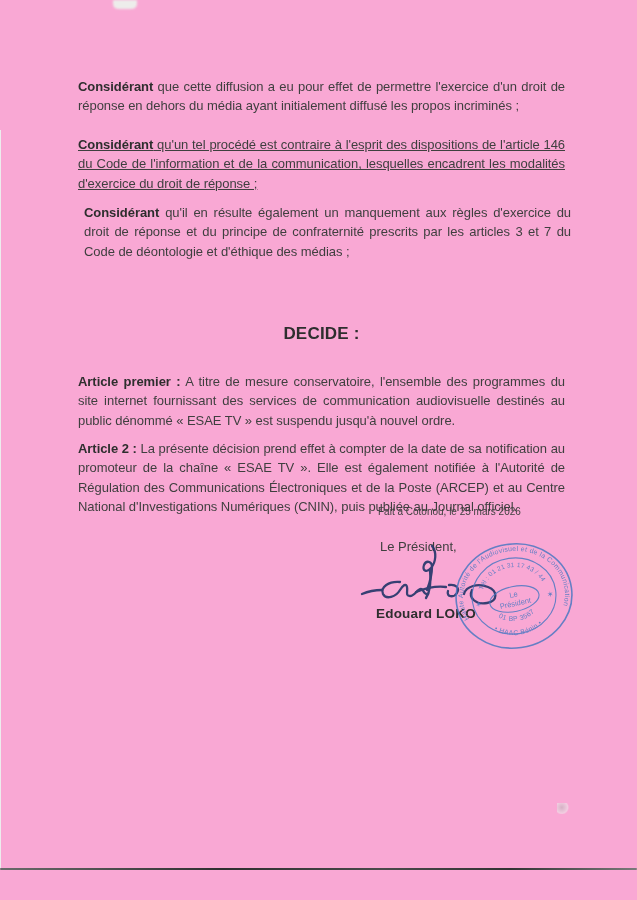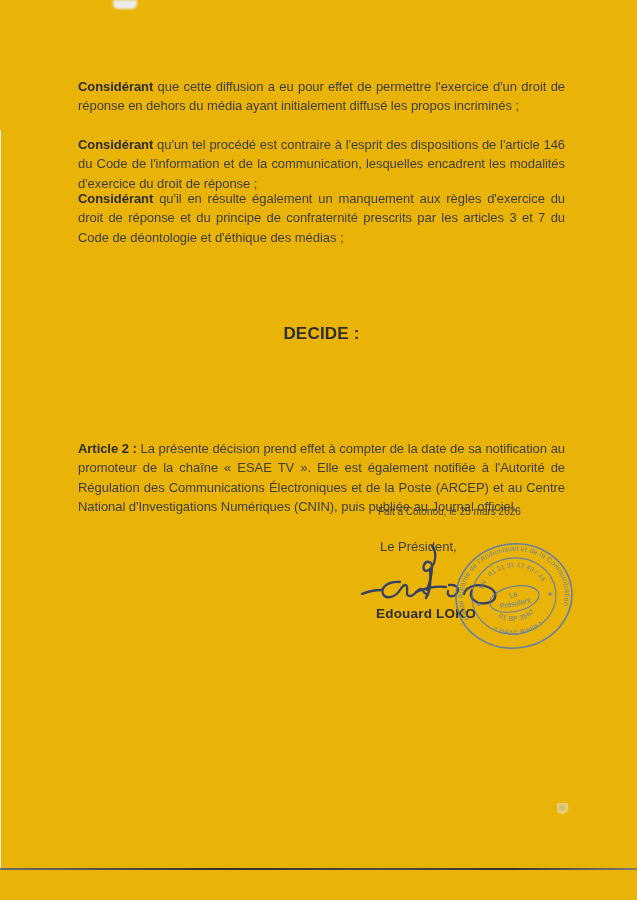--- a/index.html
+++ b/index.html
@@ -1,19 +1,19 @@
 <!DOCTYPE html>
 <html><head>
 <meta charset="utf-8">
 <style>
   html,body{margin:0;padding:0;background:#ffffff;}
   .page{
     position:relative;
     width:637px;height:900px;
-    background:#eab308;
+    background:#f9a8d4;
     overflow:hidden;
     font-family:"Liberation Sans","DejaVu Sans",sans-serif;
     color:#3f3f3f;
   }
   .block{
     position:absolute;
     left:78px;width:487px;
     font-size:13px;line-height:19.4px;
     letter-spacing:-0.05px;
     text-align:justify;
@@ -61,27 +61,28 @@
 </head>
 <body>
 
 <div class="page">
 
   <div class="scan-top-smudge"></div>
   <div class="scan-left-edge"></div>
 
   <p class="block" style="top:64px;"><b>Considérant</b><span> que cette diffusion a eu pour effet de permettre l'exercice d'un droit de réponse en dehors du média ayant initialement diffusé les propos incriminés ;</span></p>
 
-  <p class="block" style="top:122px;"><b>Considérant</b><span> qu'un tel procédé est contraire à l'esprit des dispositions de l'article 146 du Code de l'information et de la communication, lesquelles encadrent les modalités d'exercice du droit de réponse ;</span></p>
+  <p class="block" style="top:122px;text-decoration:underline;"><b>Considérant</b><span> qu'un tel procédé est contraire à l'esprit des dispositions de l'article 146 du Code de l'information et de la communication, lesquelles encadrent les modalités d'exercice du droit de réponse ;</span></p>
 
-  <p class="block" style="top:176px;"><b>Considérant</b><span> qu'il en résulte également un manquement aux règles d'exercice du droit de réponse et du principe de confraternité prescrits par les articles 3 et 7 du Code de déontologie et d'éthique des médias ;</span></p>
+  <p class="block" style="top:190px;margin-left:6px;"><b>Considérant</b><span> qu'il en résulte également un manquement aux règles d'exercice du droit de réponse et du principe de confraternité prescrits par les articles 3 et 7 du Code de déontologie et d'éthique des médias ;</span></p>
 
 
   <div class="decide">DECIDE :</div>
 
+  <p class="block" style="top:359px;"><b>Article premier :</b><span> A titre de mesure conservatoire, l'ensemble des programmes du site internet fournissant des services de communication audiovisuelle destinés au public dénommé « ESAE TV » est suspendu jusqu'à nouvel ordre.</span></p>
 
   <p class="block" style="top:426px;"><b>Article 2 :</b><span> La présente décision prend effet à compter de la date de sa notification au promoteur de la chaîne « ESAE TV ». Elle est également notifiée à l'Autorité de Régulation des Communications Électroniques et de la Poste (ARCEP) et au Centre National d'Investigations Numériques (CNIN), puis publiée au Journal officiel.</span></p>
 
   <div class="dateline">Fait à Cotonou, le 25 mars 2026</div>
 
   <div class="sig-title">Le Président,</div>
 
   <svg class="signature-svg" width="165" height="78" viewBox="0 0 165 78">
     <g fill="none" stroke="#26386b" stroke-width="2.3" stroke-linecap="round" opacity="0.92">
       <path d="M80,6 C85,12 84,22 79,28 C75,33 70,31 72,25 C74,20 80,21 80,27 C80,34 78,42 75,50"></path>

